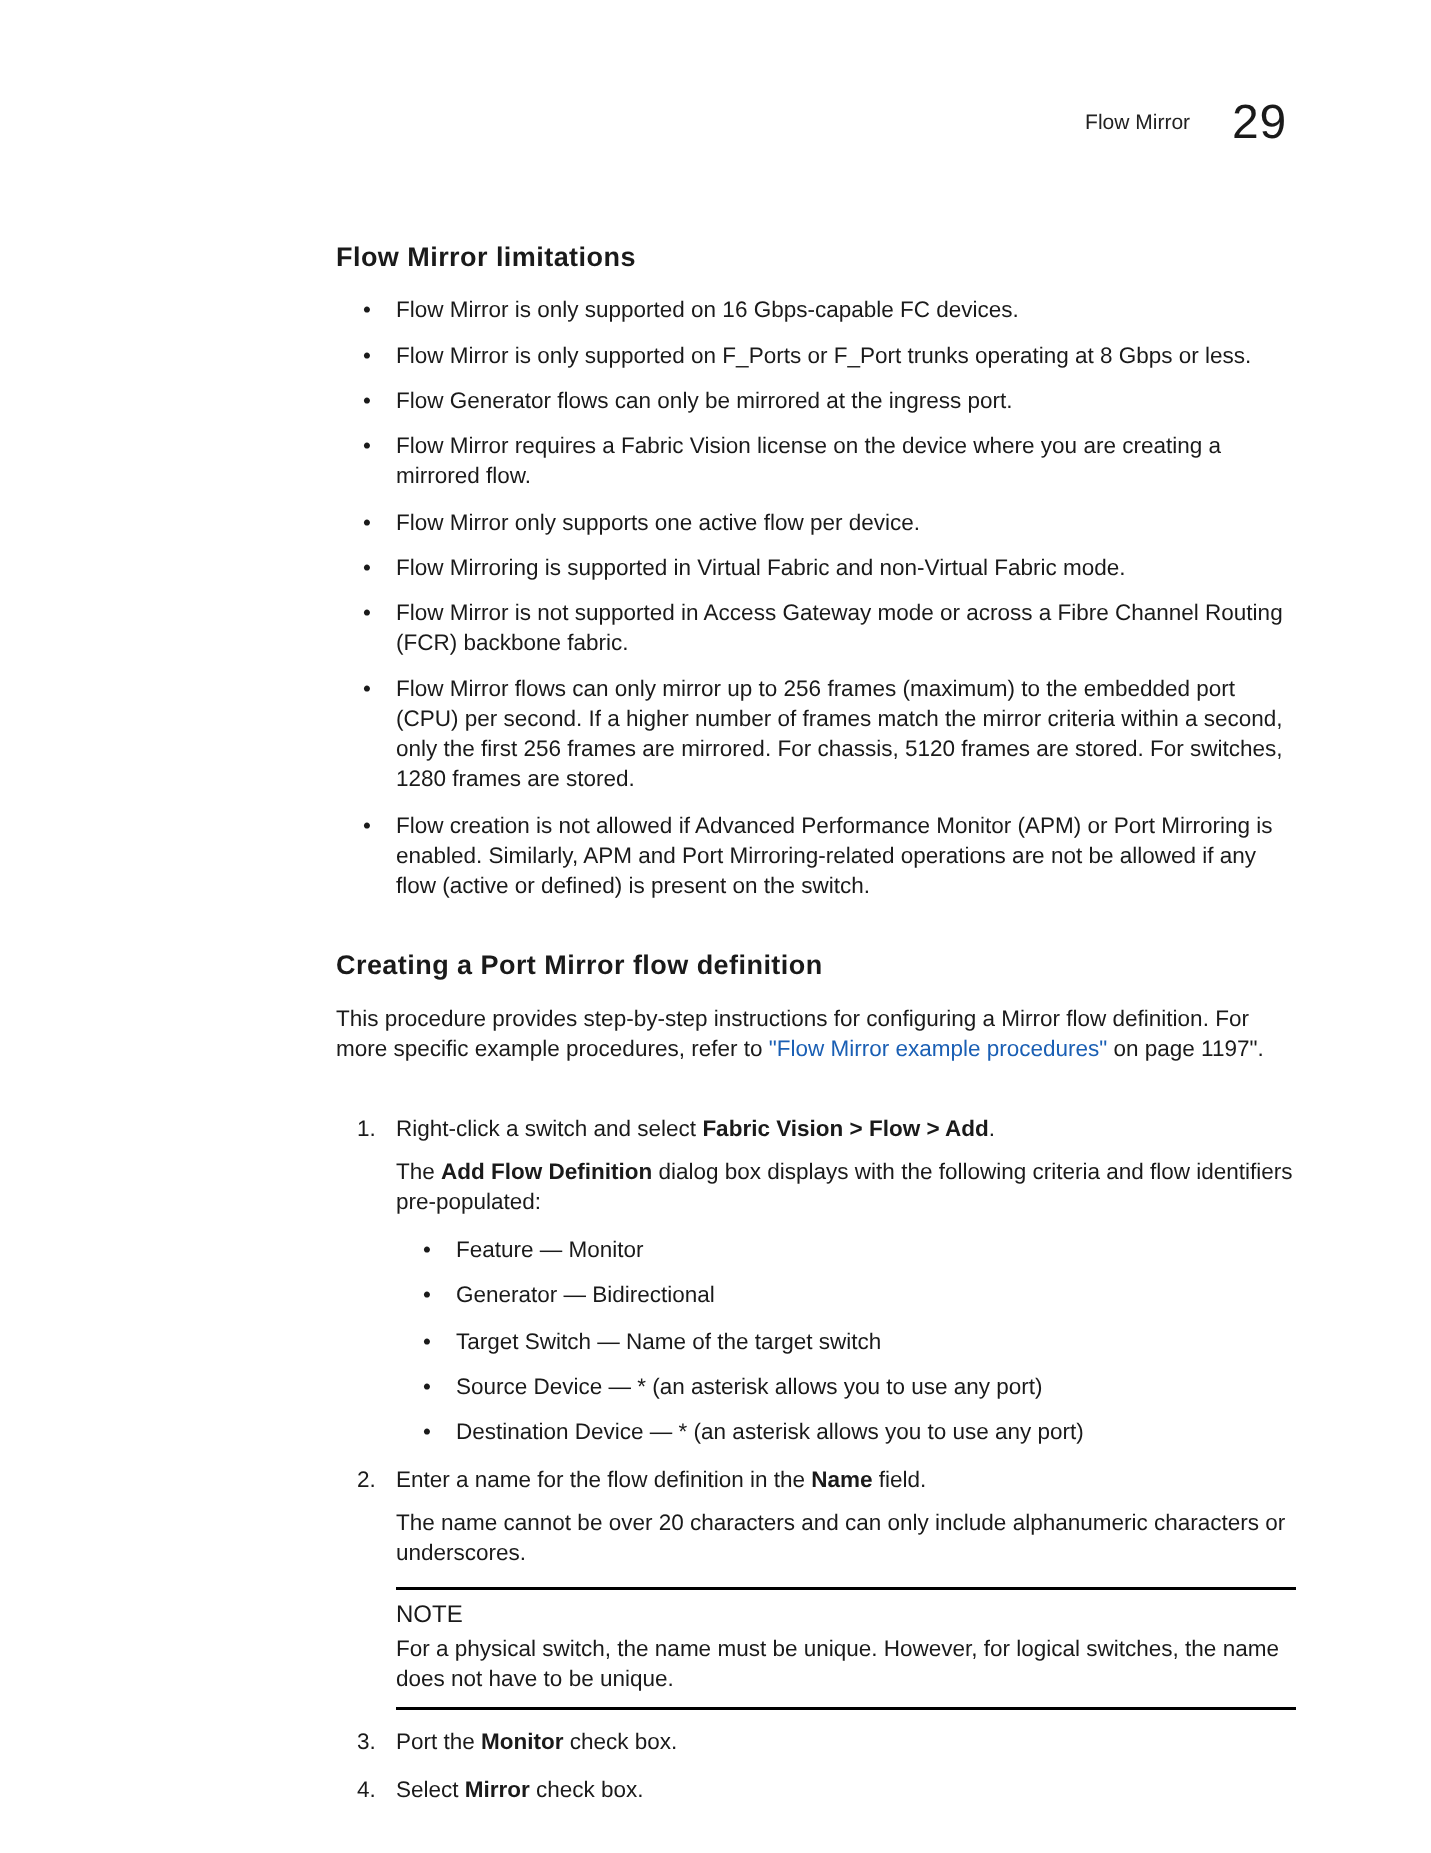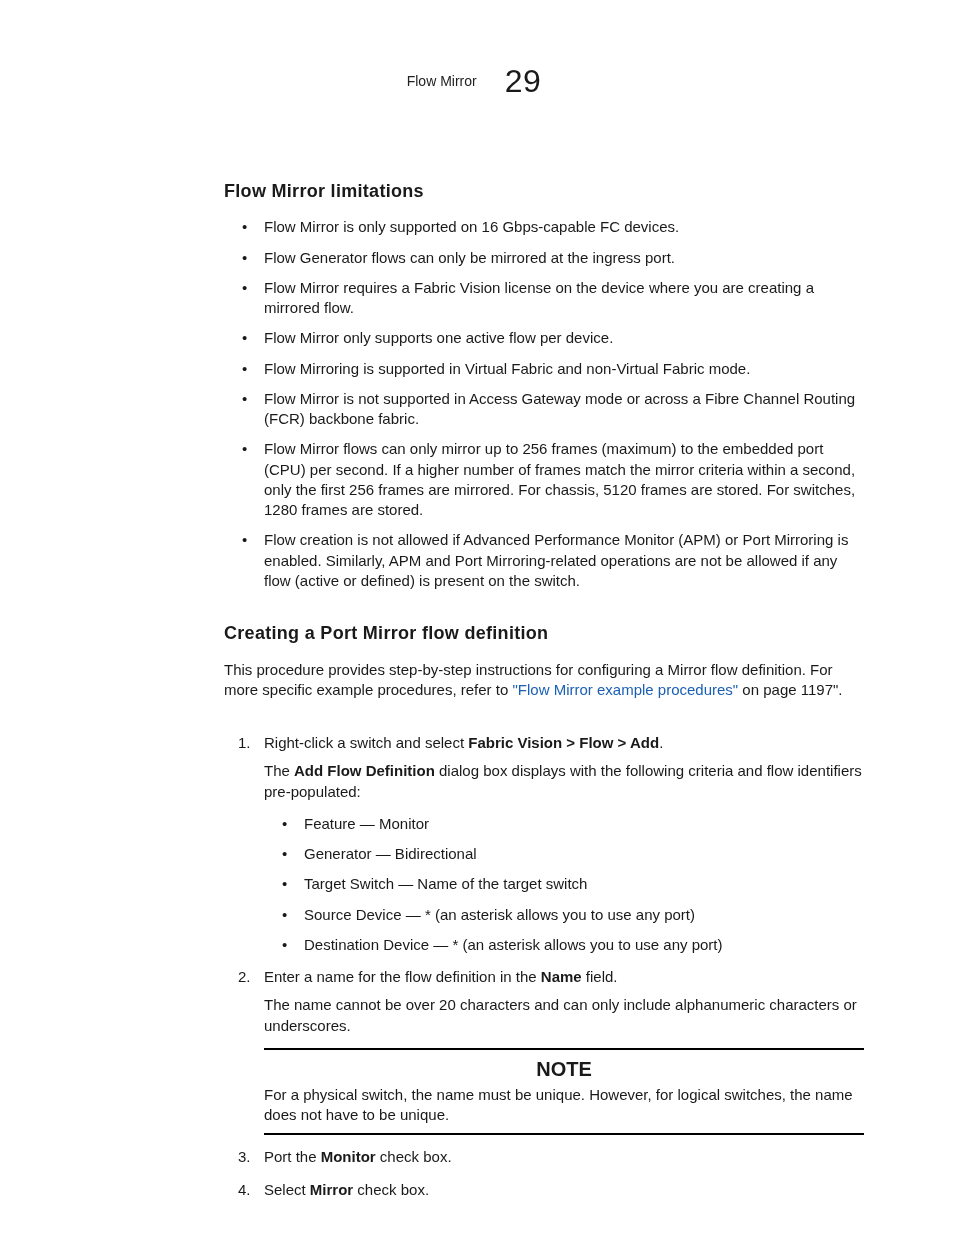--- a/index.html
+++ b/index.html
@@ -7,24 +7,24 @@
   body {
     font-family: Arial, Helvetica, sans-serif;
     color: #1a1a1a;
     background: #fff;
     padding: 60px 90px 60px 90px;
     font-size: 15px;
     line-height: 1.35;
   }
   .page-header {
     display: flex;
-    justify-content: center;
+    justify-content: flex-end;
     align-items: center;
     gap: 28px;
-    margin-bottom: 76px;
+    margin-bottom: 56px;
     padding-right: 6px;
   }
   .running-head {
     font-size: 14px;
     color: #222;
   }
   .page-number {
     font-size: 32px;
     font-weight: 400;
     font-family: "Arial Narrow", Arial, sans-serif;
@@ -102,40 +102,40 @@
     font-size: 15px;
   }
   .bold { font-weight: 700; }
   .note-block {
     margin-top: 12px;
     border-top: 2px solid #000;
     border-bottom: 2px solid #000;
     padding: 6px 0 8px 0;
   }
   .note-label {
-    font-weight: 700;
-    font-size: 20px;
+    font-weight: 400;
+    font-size: 16px;
     margin-bottom: 2px;
-    text-align: center;
   }
 </style>
 </head>
 <body>
 
 <div class="page-header">
   <span class="running-head">Flow Mirror</span>
   <span class="page-number">29</span>
 </div>
 
 <div class="content">
 
   <h2>Flow Mirror limitations</h2>
 
   <ul class="bullets">
     <li>Flow Mirror is only supported on 16 Gbps-capable FC devices.</li>
+    <li>Flow Mirror is only supported on F_Ports or F_Port trunks operating at 8 Gbps or less.</li>
     <li>Flow Generator flows can only be mirrored at the ingress port.</li>
     <li>Flow Mirror requires a Fabric Vision license on the device where you are creating a mirrored flow.</li>
     <li>Flow Mirror only supports one active flow per device.</li>
     <li>Flow Mirroring is supported in Virtual Fabric and non-Virtual Fabric mode.</li>
     <li>Flow Mirror is not supported in Access Gateway mode or across a Fibre Channel Routing (FCR) backbone fabric.</li>
     <li>Flow Mirror flows can only mirror up to 256 frames (maximum) to the embedded port (CPU) per second. If a higher number of frames match the mirror criteria within a second, only the first 256 frames are mirrored. For chassis, 5120 frames are stored. For switches, 1280 frames are stored.</li>
     <li>Flow creation is not allowed if Advanced Performance Monitor (APM) or Port Mirroring is enabled. Similarly, APM and Port Mirroring-related operations are not be allowed if any flow (active or defined) is present on the switch.</li>
   </ul>
 
   <h2>Creating a Port Mirror flow definition</h2>

